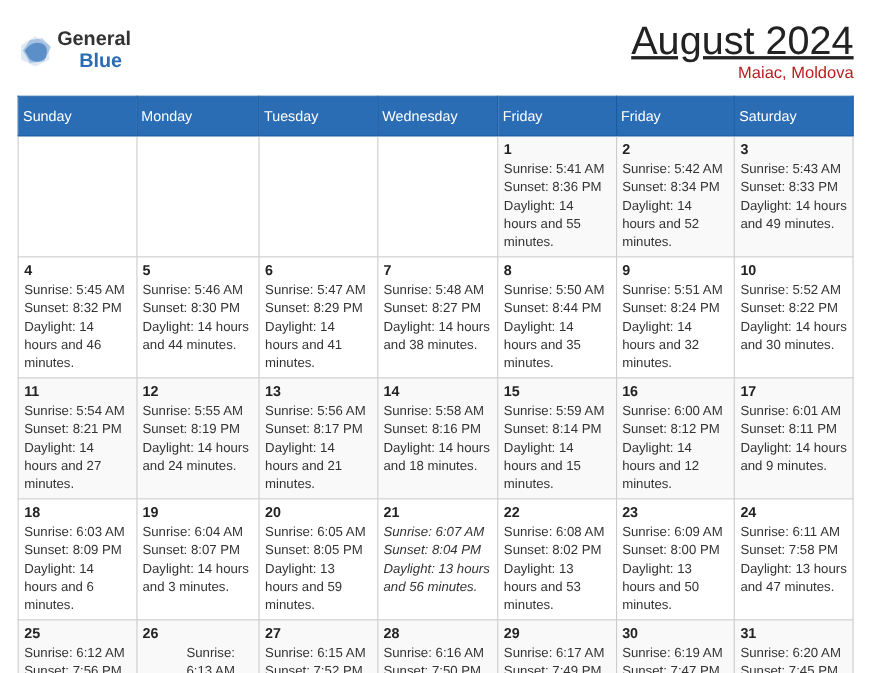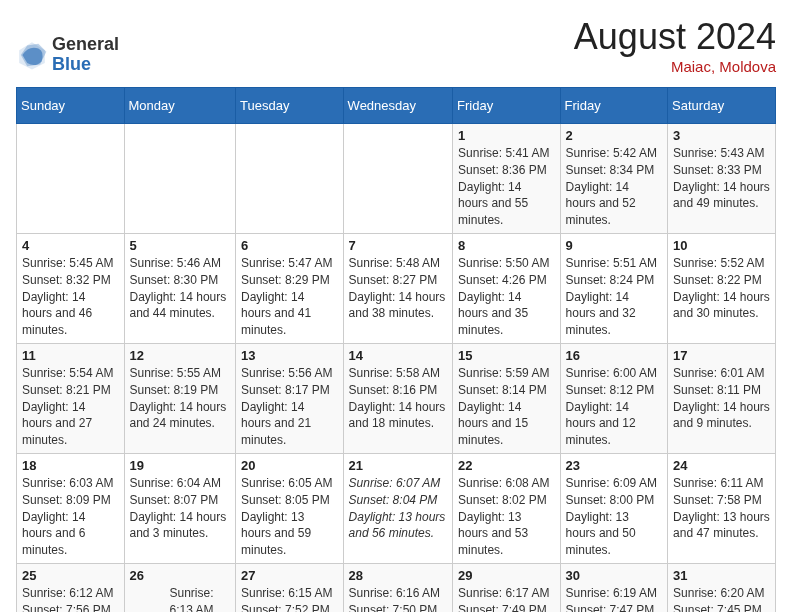--- a/index.html
+++ b/index.html
@@ -6,47 +6,48 @@
     body {
       font-family: Arial, sans-serif;
       background: #fff;
       width: 792px;
       min-height: 612px;
       padding: 16px;
     }
     .header {
       display: flex;
       justify-content: space-between;
-      align-items: flex-end;
+      align-items: center;
       margin-bottom: 12px;
       gap: 24px;
     }
     .logo {
       display: flex;
       align-items: center;
       gap: 4px;
     }
     .logo-text {
       font-size: 18px;
       font-weight: bold;
       line-height: 1.1;
     }
     .logo-text .general { color: #333; }
-    .logo-text .blue { color: #2a6db5; }
+    .logo-text .blue { color: #2a6db5; margin-left: 20px; }
     .logo-icon {
       width: 32px;
       height: 32px;
     }
     .title-block {
       text-align: right;
     }
     .month-title {
       font-size: 36px;
       font-weight: normal;
       color: #222;
+      text-decoration: underline;
     }
     .location {
       font-size: 15px;
       color: #b91c1c;
     }
     .calendar {
       width: 100%;
       border-collapse: collapse;
       font-size: 11px;
     }
@@ -170,21 +171,21 @@
         </td>
         <td>
           <div class="day-number">7</div>
           <div class="day-info" style="white-space: pre-line;">Sunrise: 5:48 AM
 Sunset: 8:27 PM
 Daylight: 14 hours and 38 minutes.</div>
         </td>
         <td>
           <div class="day-number">8</div>
           <div class="day-info" style="white-space: pre-line;">Sunrise: 5:50 AM
-Sunset: 4:26 PM
+Sunset: 8:44 PM
 Daylight: 14 hours and 35 minutes.</div>
         </td>
         <td>
           <div class="day-number">9</div>
           <div class="day-info" style="white-space: pre-line;">Sunrise: 5:51 AM
 Sunset: 8:24 PM
 Daylight: 14 hours and 32 minutes.</div>
         </td>
         <td>
           <div class="day-number">10</div>

